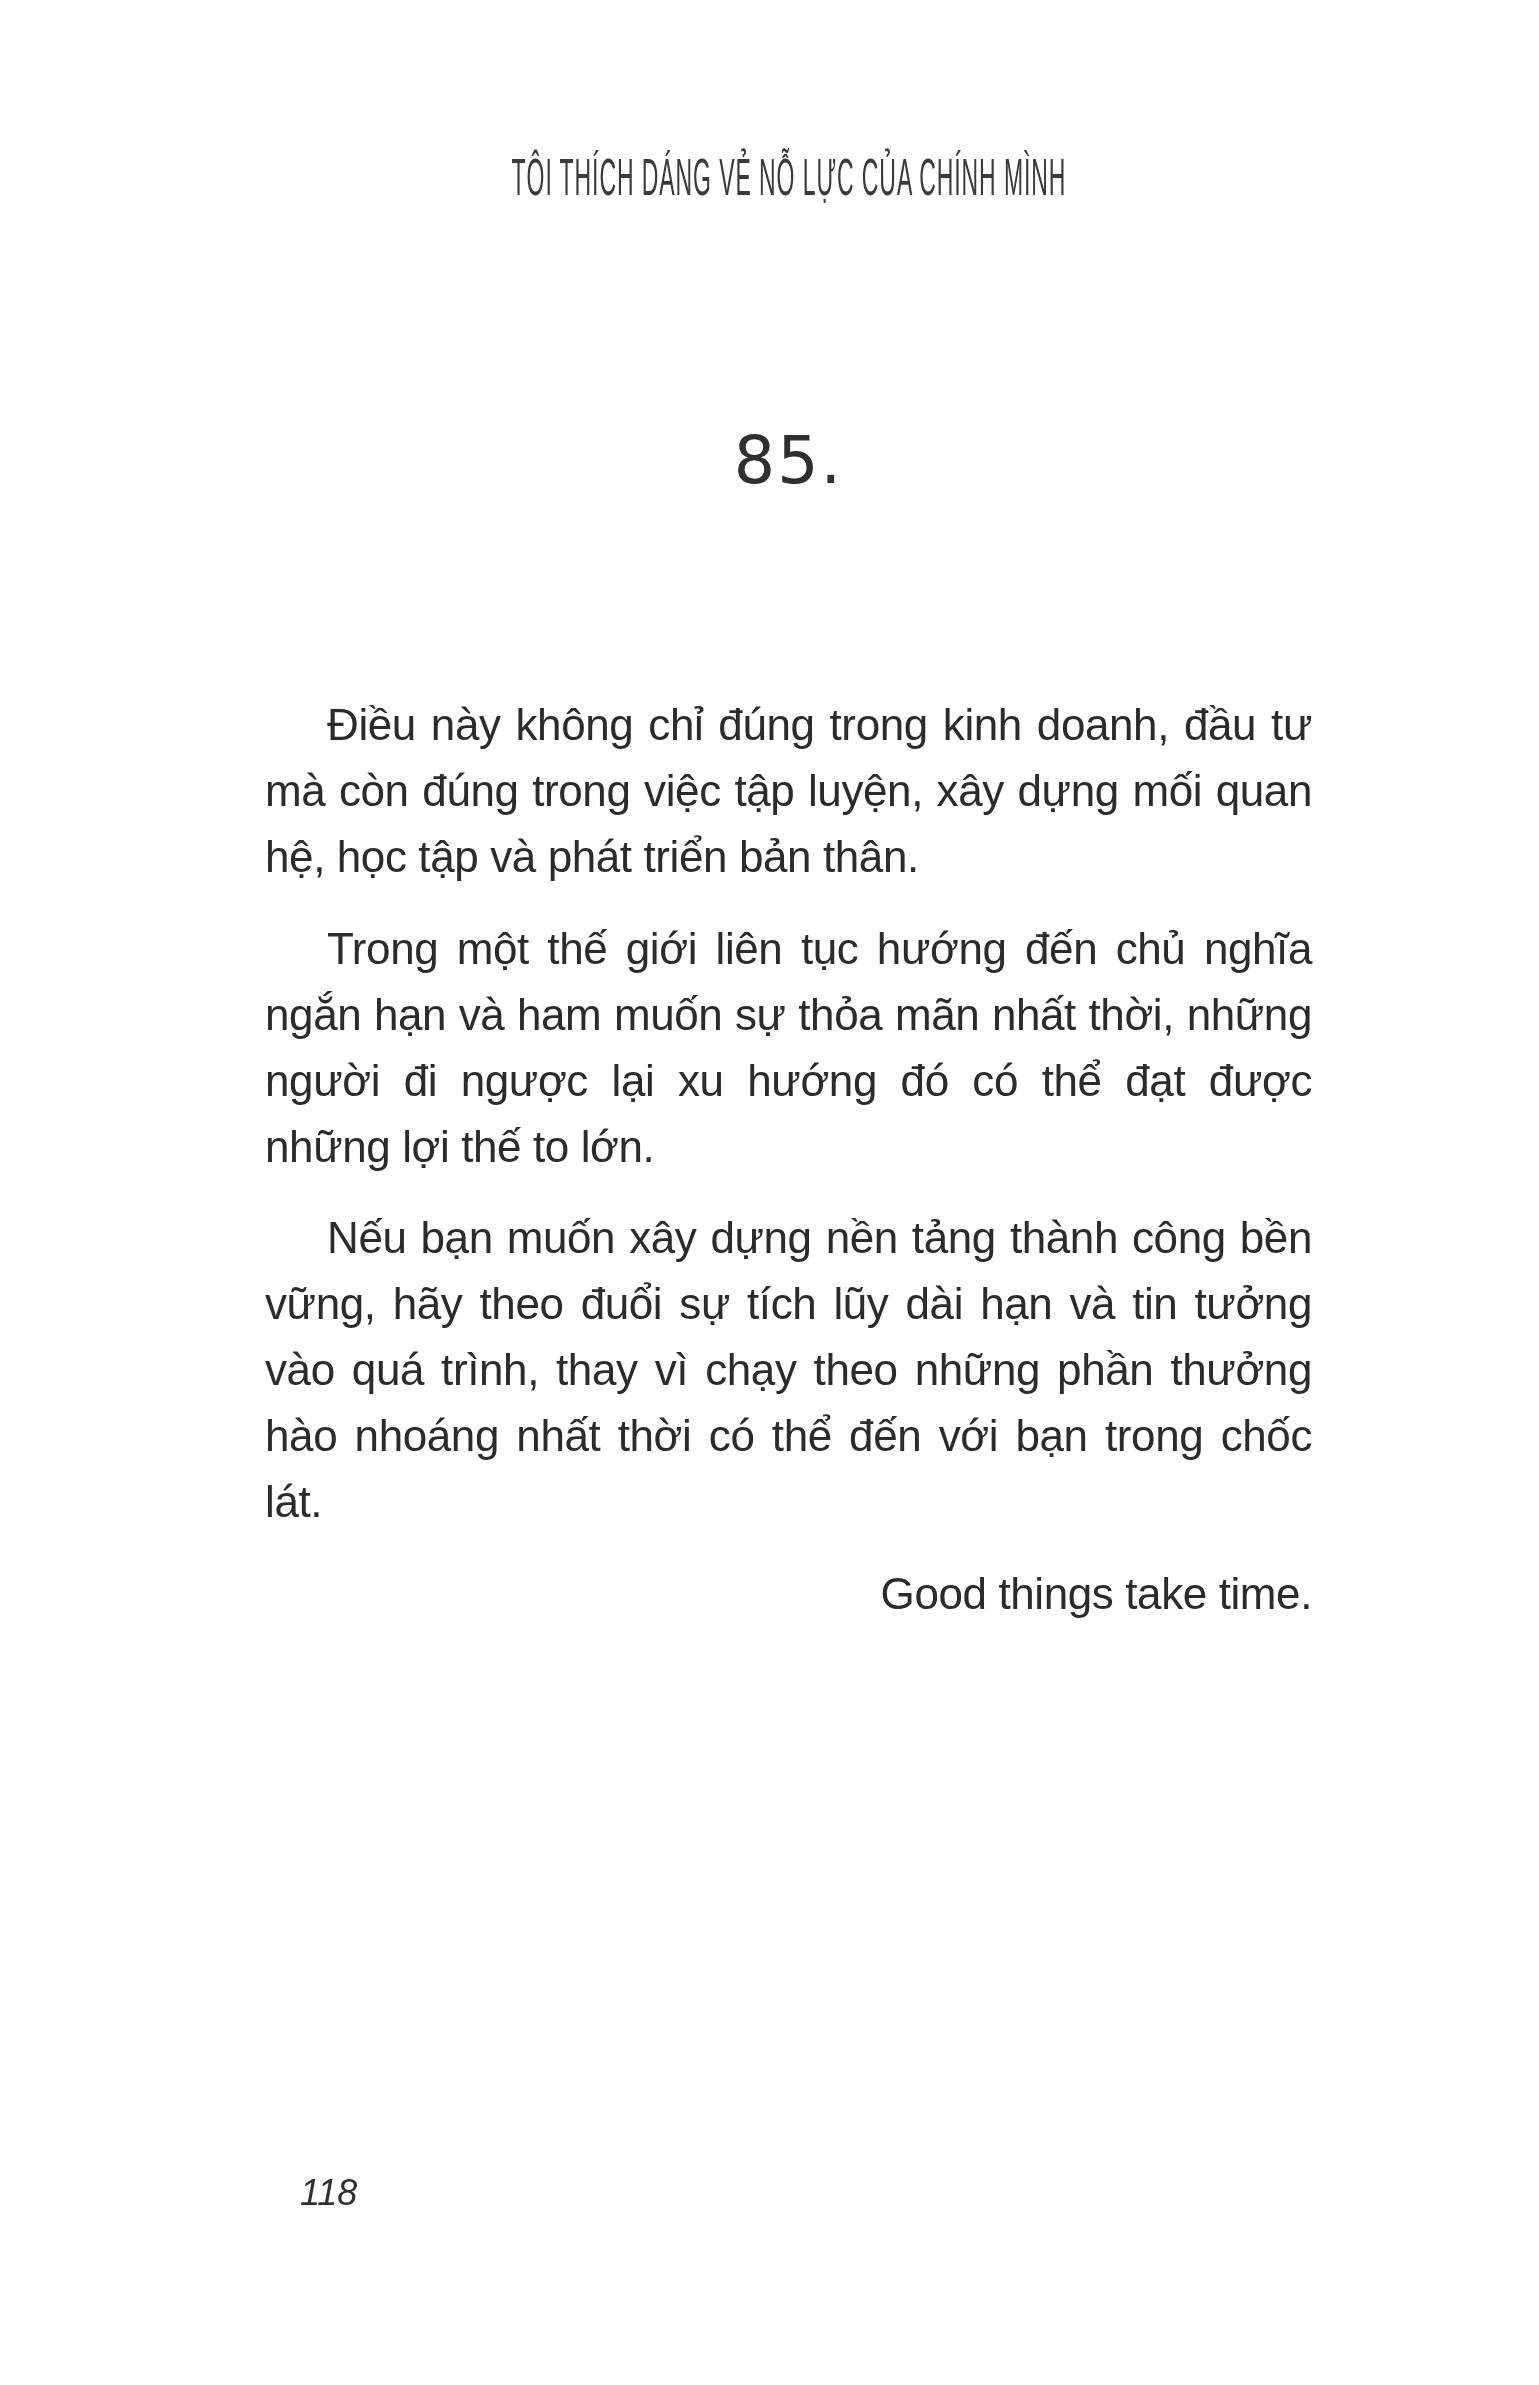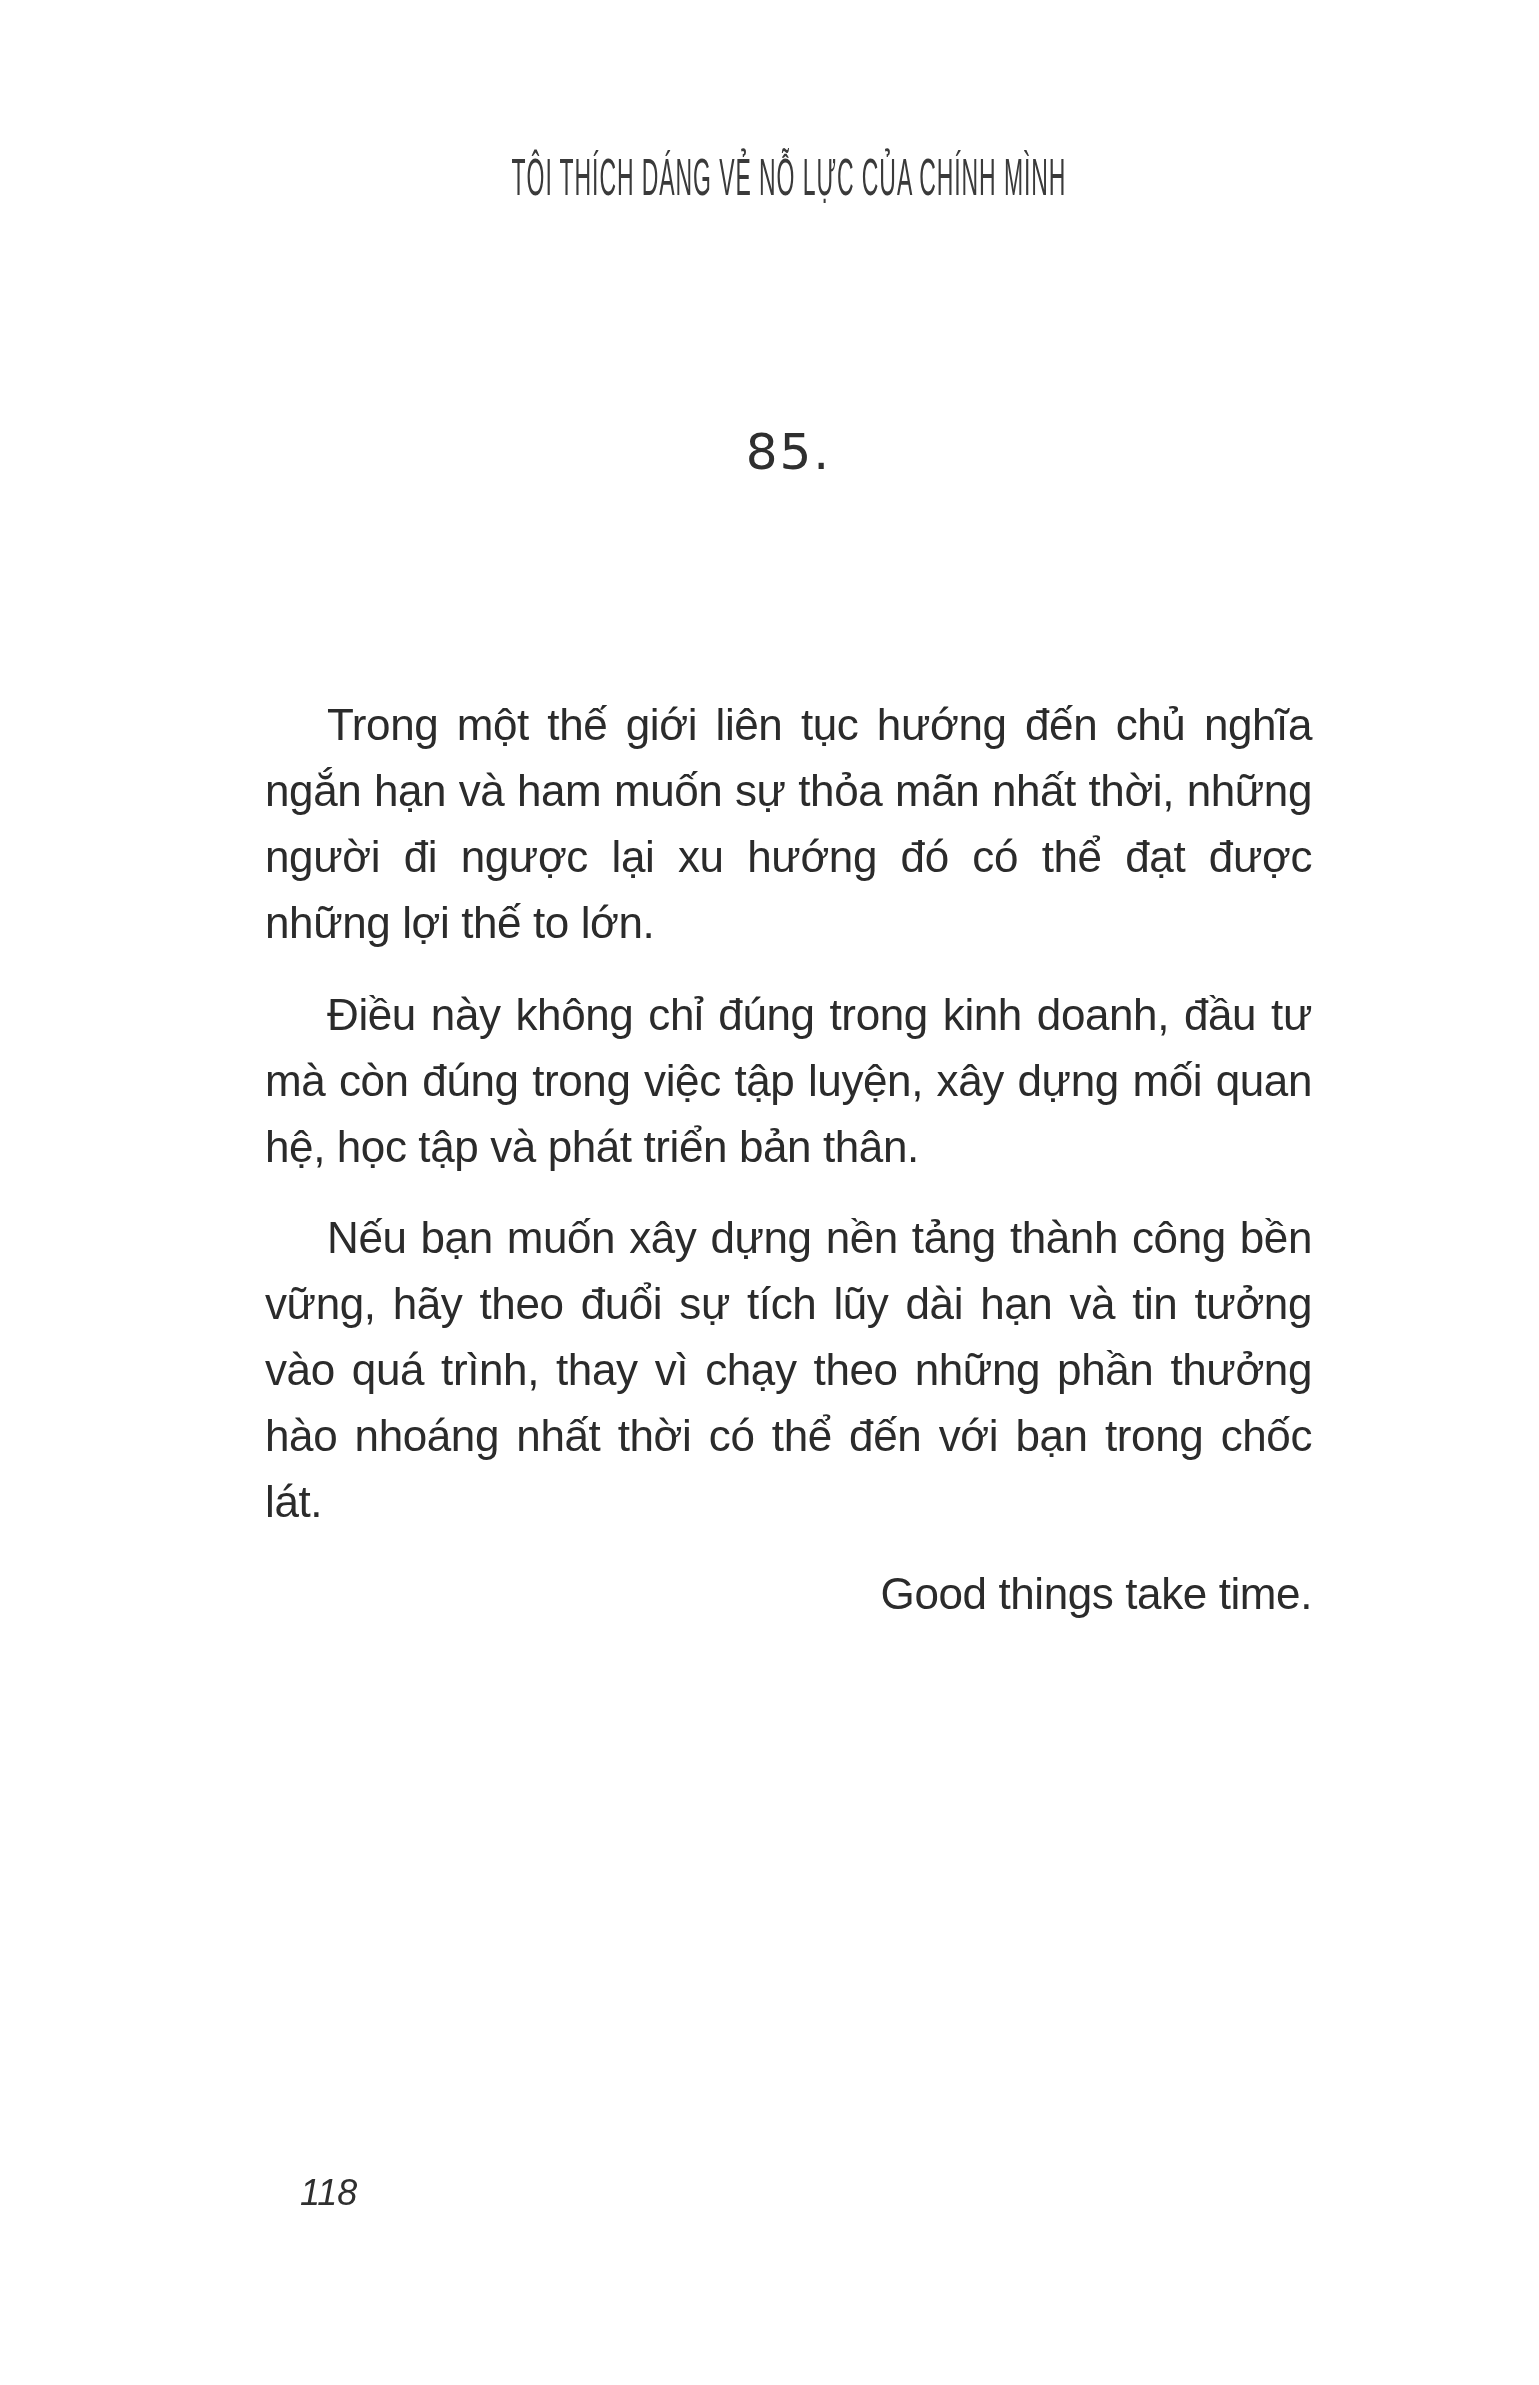--- a/index.html
+++ b/index.html
@@ -40,21 +40,21 @@
   }
 
   
   .chapter-number {
     position: absolute;
     top: 423px;
     left: 265px;
     width: 1047px;
     text-align: center;
     font-family: "DejaVu Sans", sans-serif;
-    font-size: 50px;
+    font-size: 65px;
     font-weight: 400;
     letter-spacing: 2px;
     color: #2f2f2f;
   }
 
   
   .content {
     position: absolute;
     top: 692px;
     left: 265px;
@@ -91,22 +91,22 @@
 
 <div class="page">
 
   <div class="running-header">
     <span class="condensed">TÔI THÍCH DÁNG VẺ NỖ LỰC CỦA CHÍNH MÌNH</span>
   </div>
 
   <div class="chapter-number">85.</div>
 
   <div class="content">
+    <p>Điều này không chỉ đúng trong kinh doanh, đầu tư mà còn đúng trong việc tập luyện, xây dựng mối quan hệ, học tập và phát triển bản thân.</p>
     <p>Trong một thế giới liên tục hướng đến chủ nghĩa ngắn hạn và ham muốn sự thỏa mãn nhất thời, những người đi ngược lại xu hướng đó có thể đạt được những lợi thế to lớn.</p>
-    <p>Điều này không chỉ đúng trong kinh doanh, đầu tư mà còn đúng trong việc tập luyện, xây dựng mối quan hệ, học tập và phát triển bản thân.</p>
     <p>Nếu bạn muốn xây dựng nền tảng thành công bền vững, hãy theo đuổi sự tích lũy dài hạn và tin tưởng vào quá trình, thay vì chạy theo những phần thưởng hào nhoáng nhất thời có thể đến với bạn trong chốc lát.</p>
     <p>Good things take time.</p>
   </div>
 
   <div class="page-number">118</div>
 
 </div>
 
 
 </body></html>

